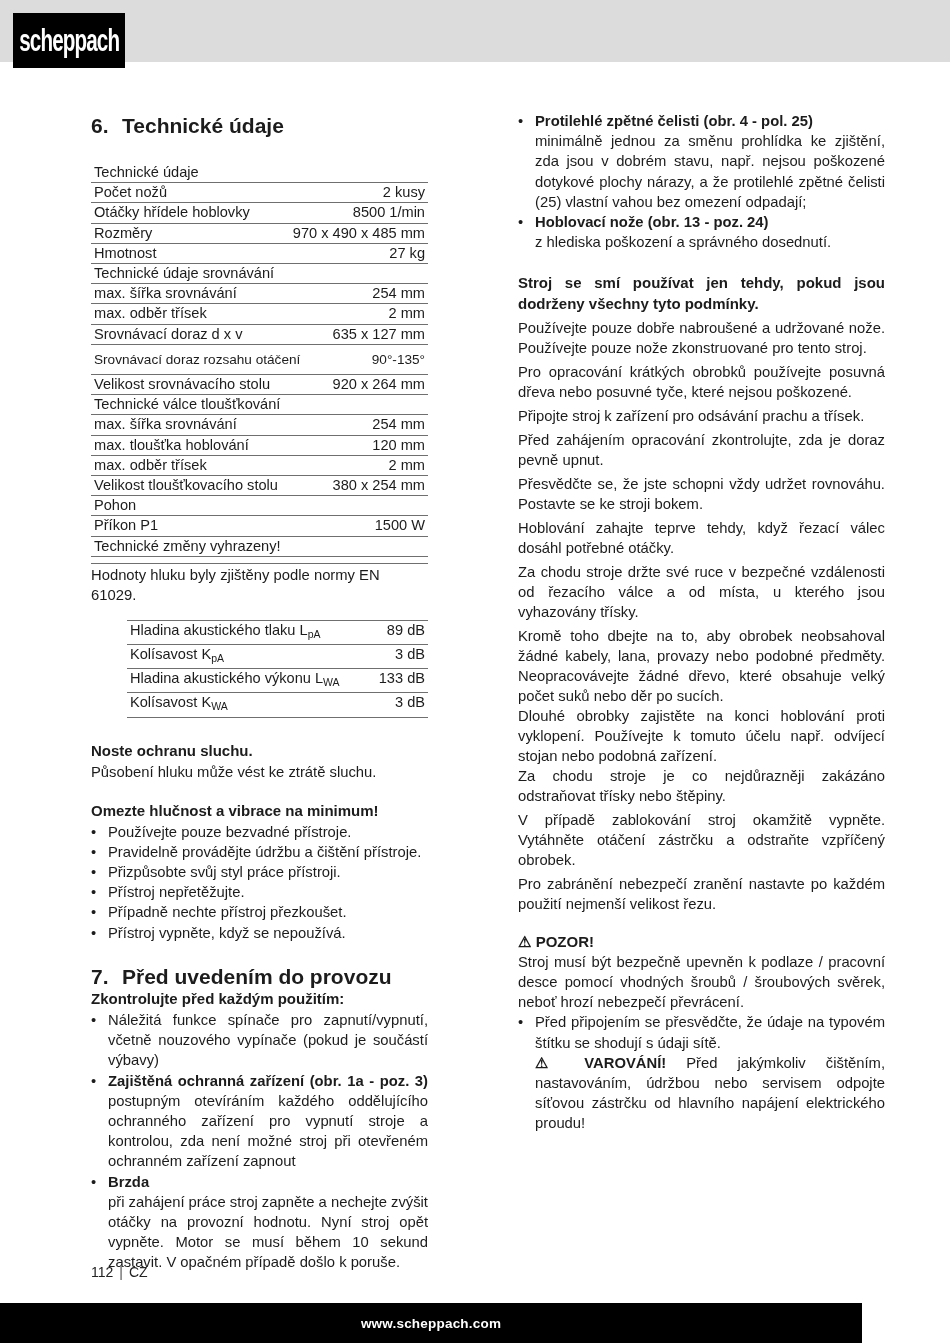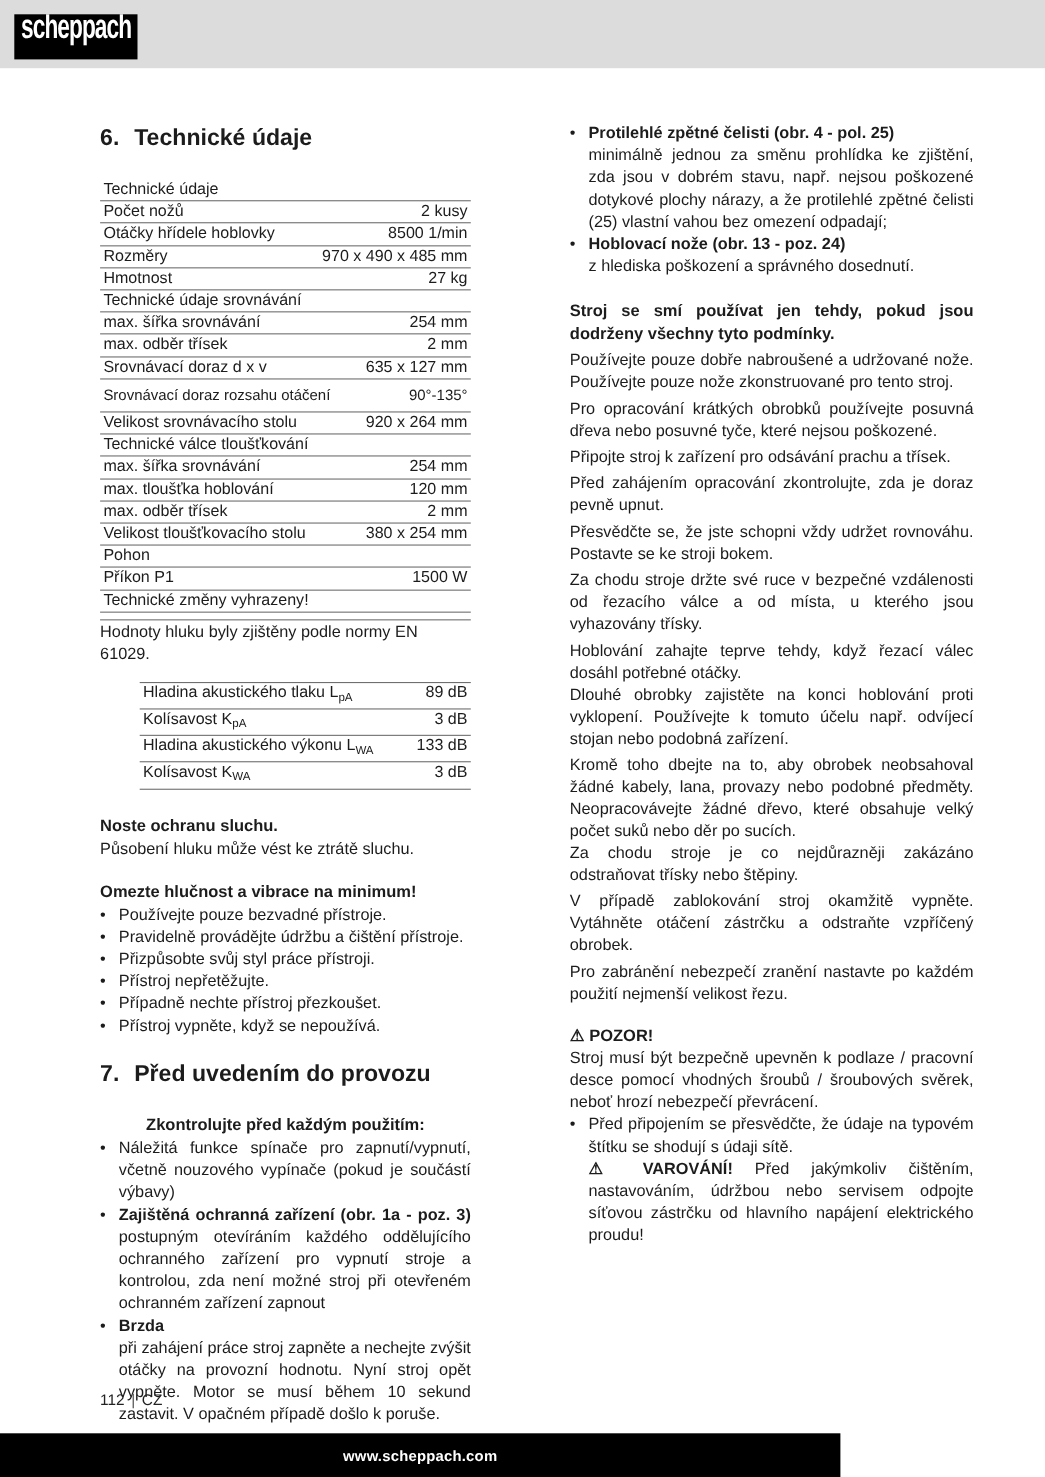--- a/index.html
+++ b/index.html
@@ -1,21 +1,21 @@
 <!DOCTYPE html>
 <html lang="cs"><head>
 <meta charset="utf-8">
 <style>
   html,body{margin:0;padding:0;background:#fff;}
   .page{position:relative;width:950px;height:1343px;background:#ffffff;overflow:hidden;
         font-family:"Liberation Sans",sans-serif;color:#1c1c1c;}
   
   .band{position:absolute;top:0;left:0;width:950px;height:62px;background:#dcdcdc;}
-  .logo{position:absolute;top:13px;left:13px;width:112px;height:41px;background:#000;
-        display:flex;justify-content:center;overflow:hidden;}
+  .logo{position:absolute;top:13px;left:13px;width:112px;height:55px;background:#000;
+        display:flex;align-items:center;justify-content:center;overflow:hidden;}
   .logo span{color:#fff;font-weight:bold;font-size:24px;letter-spacing:-1px;
         display:inline-block;transform:scale(0.86,1.3);}
   
   .col{position:absolute;top:110px;}
   .col.left{left:91px;width:337px;}
   .col.right{left:518px;width:367px;}
   h1.sec{font-size:21px;line-height:24px;margin:4px 0 0;font-weight:bold;display:flex;}
   h1.sec .num{width:31px;flex:none;}
   h1.sec7{margin-top:22px;}
   h3{font-size:15px;line-height:20px;margin:0;font-weight:bold;}
@@ -33,32 +33,32 @@
   .body-p{font-size:14.8px;line-height:20px;margin-top:1px;}
   .ntable{margin-top:15px;border-top:1px solid #6f6f6f;font-size:14.6px;margin-left:36px;}
   .sub{font-size:10.5px;vertical-align:-3px;letter-spacing:0;}
   .hear-h{margin-top:23px;}
   .min-h{margin-top:19px;}
   
   .blist{margin-top:1px;}
   .bullet{display:flex;font-size:14.8px;line-height:20.2px;}
   .dot{width:17px;flex:none;}
   .btext{flex:1;text-align:justify;}
-  .check-h{margin-top:24px;text-align:center;}
+  .check-h{}
   
   .bold-para{font-weight:bold;font-size:15px;line-height:21px;text-align:justify;margin-top:20px;}
   .para{font-size:14.8px;line-height:20px;text-align:justify;}
   .para.gap{margin-top:4px;}
   .pozor{margin-top:18px;}
   .warn-block{margin-left:17px;font-size:14.8px;line-height:20.2px;text-align:justify;}
   .warn-block .wb,.warn-block b{font-weight:bold;}
   
   .pageno{position:absolute;left:91px;top:1264px;font-size:14px;color:#222;}
   .pageno .sep{margin:0 6px;color:#555;font-weight:300;}
-  .botbar{position:absolute;left:0;top:1303px;width:764px;height:40px;background:#000;
+  .botbar{position:absolute;left:0;top:1303px;width:862px;height:40px;background:#000;
         color:#fff;display:flex;align-items:center;justify-content:center;
         font-size:13.5px;font-weight:bold;letter-spacing:0.2px;}
 </style>
 </head>
 <body>
 
 <div class="page">
 
   <div class="band">
     <div class="logo">
@@ -239,24 +239,24 @@
       </div>
 
     <p class="bold-para">Stroj se smí používat jen tehdy, pokud jsou dodrženy všechny tyto podmínky.</p>
 
     <div id="paras">
         <div class="para gap">Používejte pouze dobře nabroušené a udržované nože. Používejte pouze nože zkonstruované pro tento stroj.</div>
         <div class="para gap">Pro opracování krátkých obrobků používejte posuvná dřeva nebo posuvné tyče, které nejsou poškozené.</div>
         <div class="para gap">Připojte stroj k zařízení pro odsávání prachu a třísek.</div>
         <div class="para gap">Před zahájením opracování zkontrolujte, zda je doraz pevně upnut.</div>
         <div class="para gap">Přesvědčte se, že jste schopni vždy udržet rovnováhu. Postavte se ke stroji bokem.</div>
+        <div class="para gap">Hoblování zahajte teprve tehdy, když řezací válec dosáhl potřebné otáčky.</div>
         <div class="para gap">Za chodu stroje držte své ruce v bezpečné vzdálenosti od řezacího válce a od místa, u kterého jsou vyhazovány třísky.</div>
-        <div class="para gap">Hoblování zahajte teprve tehdy, když řezací válec dosáhl potřebné otáčky.</div>
+        <div class="para gap">Kromě toho dbejte na to, aby obrobek neobsahoval žádné kabely, lana, provazy nebo podobné předměty. Neopracovávejte žádné dřevo, které obsahuje velký počet suků nebo děr po sucích.</div>
         <div class="para">Dlouhé obrobky zajistěte na konci hoblování proti vyklopení. Používejte k tomuto účelu např. odvíjecí stojan nebo podobná zařízení.</div>
-        <div class="para gap">Kromě toho dbejte na to, aby obrobek neobsahoval žádné kabely, lana, provazy nebo podobné předměty. Neopracovávejte žádné dřevo, které obsahuje velký počet suků nebo děr po sucích.</div>
         <div class="para">Za chodu stroje je co nejdůrazněji zakázáno odstraňovat třísky nebo štěpiny.</div>
         <div class="para gap">V případě zablokování stroj okamžitě vypněte. Vytáhněte otáčení zástrčku a odstraňte vzpříčený obrobek.</div>
         <div class="para gap">Pro zabránění nebezpečí zranění nastavte po každém použití nejmenší velikost řezu.</div>
       </div>
 
     <div class="pozor">
       <h3><span>⚠</span> <span>POZOR!</span></h3>
       <p class="para">Stroj musí být bezpečně upevněn k podlaze / pracovní desce pomocí vhodných šroubů / šroubových svěrek, neboť hrozí nebezpečí převrácení.</p>
     </div>
 

